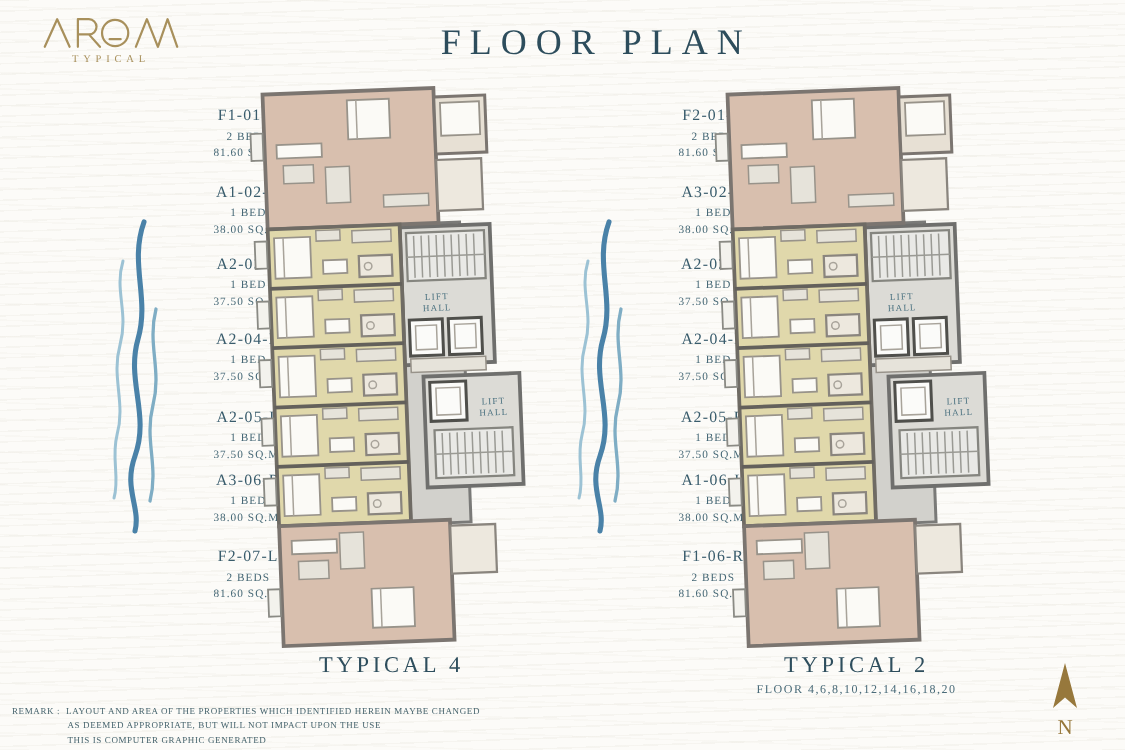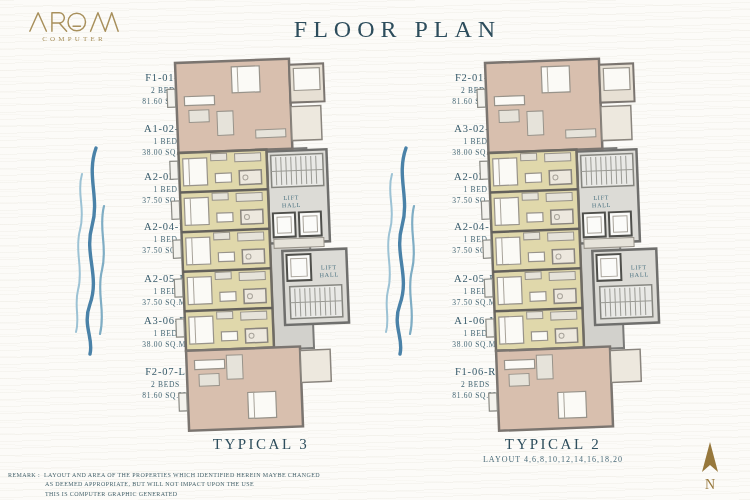--- a/index.html
+++ b/index.html
@@ -24,21 +24,21 @@
   .labelcol{position:absolute; top:56px; width:115px; height:380px;}
   .labelcol.c1{left:108px;} .labelcol.c2{left:418px;}
   .unit-label{position:absolute; left:0; width:100%; text-align:center; color:#3e6070;}
   .u-code{font-size:10.5px; letter-spacing:.8px; color:#395c6c; line-height:1.2;}
   .u-type,.u-area{font-size:7.5px; letter-spacing:.7px; line-height:1.5; color:#466876;}
   
   .plansvg{position:absolute; top:56px; width:190px; height:378px;}
   .plansvg.p1{left:166px;} .plansvg.p2{left:476px;}
   
   .caption{position:absolute; top:436px; width:200px; text-align:center;}
-  .caption.cap1{left:161px;} .caption.cap2{left:453px;}
+  .caption.cap1{left:161px;} .caption.cap2{left:471px;}
   .cap-title{font-size:15px; letter-spacing:2.5px; color:#2e4e5d;}
   .cap-floors{font-size:8px; letter-spacing:1px; color:#4a6b79; margin-top:2px;}
   
   .remark{position:absolute; left:8px; top:471px; width:340px; color:#49666f;
     font-size:6px; letter-spacing:.4px; line-height:1.55;}
   .remark .r1{display:flex; gap:4px;}
   .remark .ind{padding-left:37px;}
   
   .compass{position:absolute; left:692px; top:442px; width:36px; text-align:center;}
   .compass .n{font-size:14px; color:#97783c; line-height:1; margin-top:0px;}
@@ -162,21 +162,21 @@
   </svg>
 
   <div class="logo">
     <svg width="92" height="24" viewBox="0 0 100 24">
       <path class="gold-stroke" d="M2 22 L11 2 L20 22"></path>
       <path class="gold-stroke" d="M26 22 V2 h8 a5.5 5.5 0 0 1 0 11 h-8 M34 13 L42 22"></path>
       <circle class="gold-stroke" cx="53" cy="12" r="9.5"></circle>
       <line class="gold-stroke" x1="49" y1="16.5" x2="57" y2="16.5"></line>
       <path class="gold-stroke" d="M68 22 L76 2 L84 22 M84 22 L91 2 L98 22"></path>
     </svg>
-    <div class="sub">COMPUTER</div>
+    <div class="sub">TYPICAL</div>
   </div>
 
   <div class="title">FLOOR PLAN</div>
 
   <svg class="wave w1" viewBox="0 0 46 210">
       <use href="#wavedef"></use>
     </svg>
   <svg class="wave w2" viewBox="0 0 46 210">
       <use href="#wavedef"></use>
     </svg>
@@ -262,25 +262,25 @@
         <use href="#floorplan"></use>
       </g>
   </svg>
   <svg class="plansvg p2" viewBox="0 0 190 378">
     <g transform="rotate(-2.2 92 188)">
         <use href="#floorplan"></use>
       </g>
   </svg>
 
   <div class="caption cap1">
-    <div class="cap-title">TYPICAL 3</div>
+    <div class="cap-title">TYPICAL 4</div>
   </div>
   <div class="caption cap2">
     <div class="cap-title">TYPICAL 2</div>
-    <div class="cap-floors">LAYOUT 4,6,8,10,12,14,16,18,20</div>
+    <div class="cap-floors">FLOOR 4,6,8,10,12,14,16,18,20</div>
   </div>
 
   <div class="remark">
     <div class="r1">
       <span>REMARK :</span>
       <span>LAYOUT AND AREA OF THE PROPERTIES WHICH IDENTIFIED HEREIN MAYBE CHANGED</span>
     </div>
     <div class="ind">AS DEEMED APPROPRIATE, BUT WILL NOT IMPACT UPON THE USE</div>
     <div class="ind">THIS IS COMPUTER GRAPHIC GENERATED</div>
   </div>

